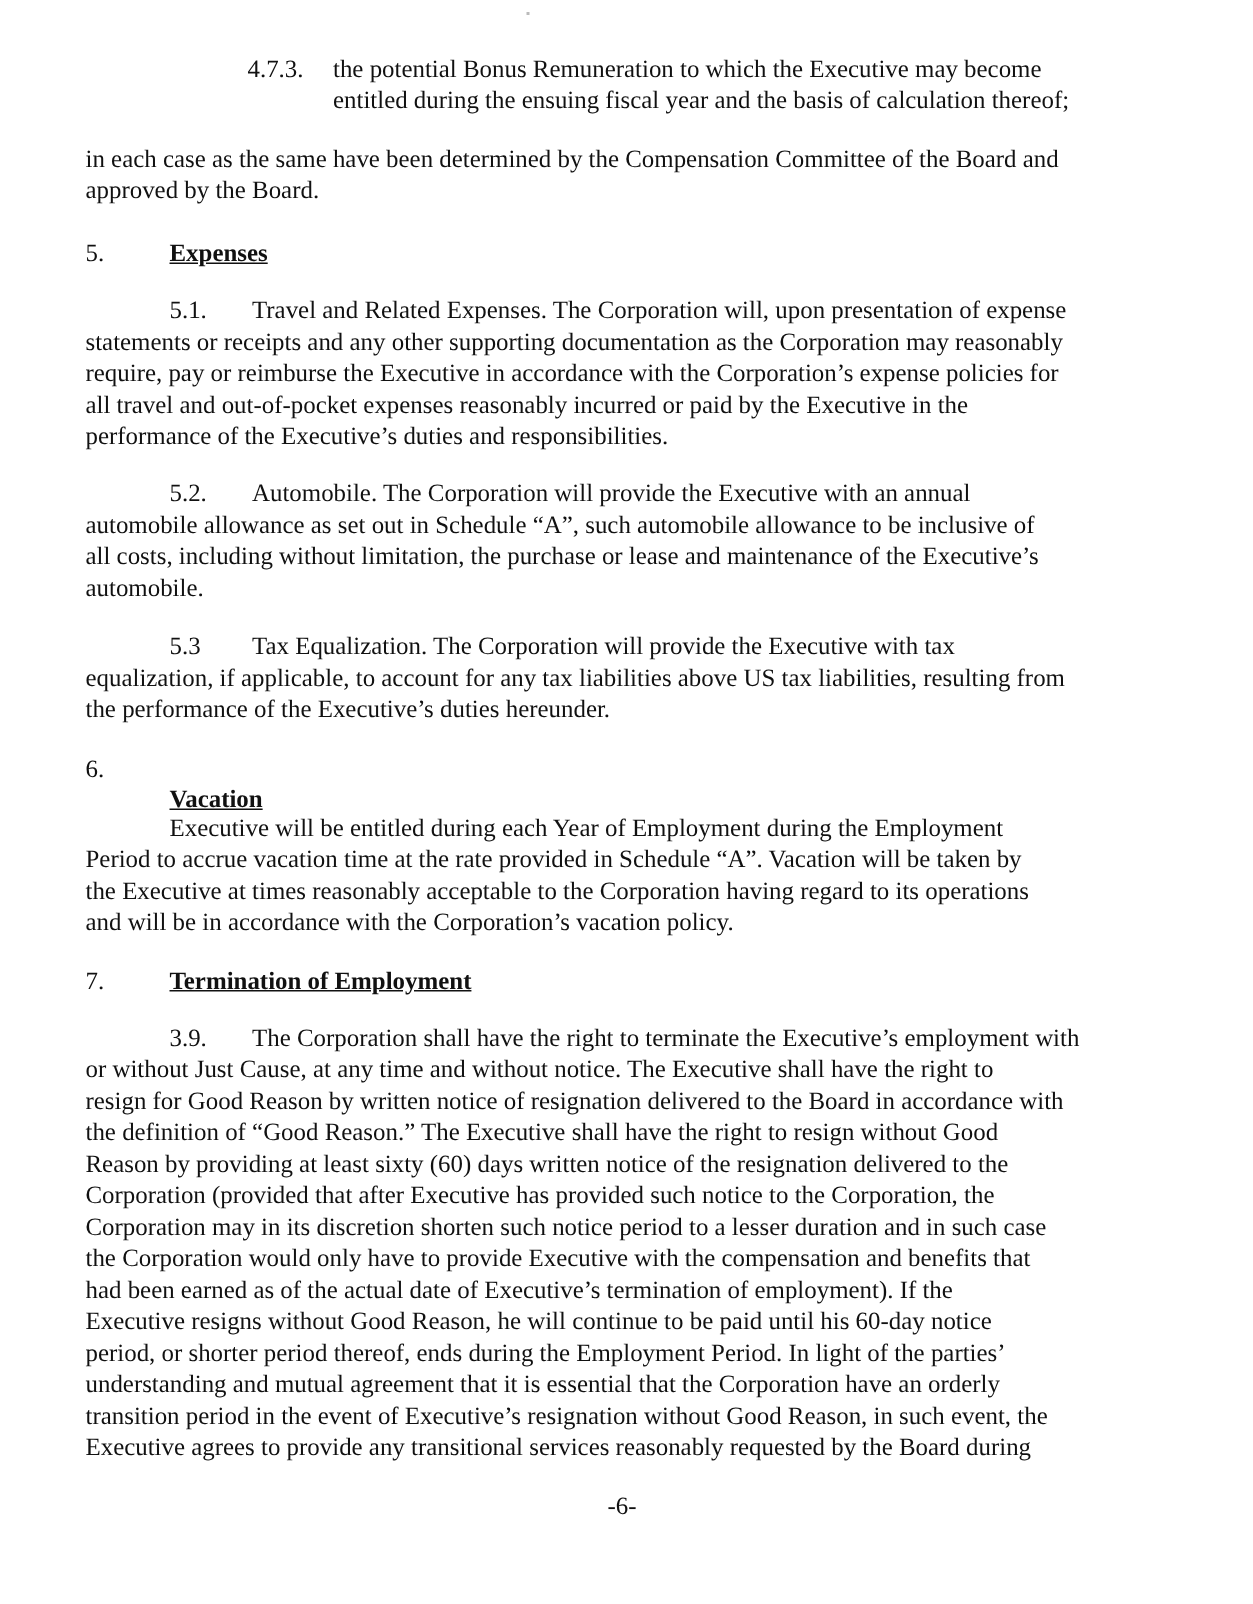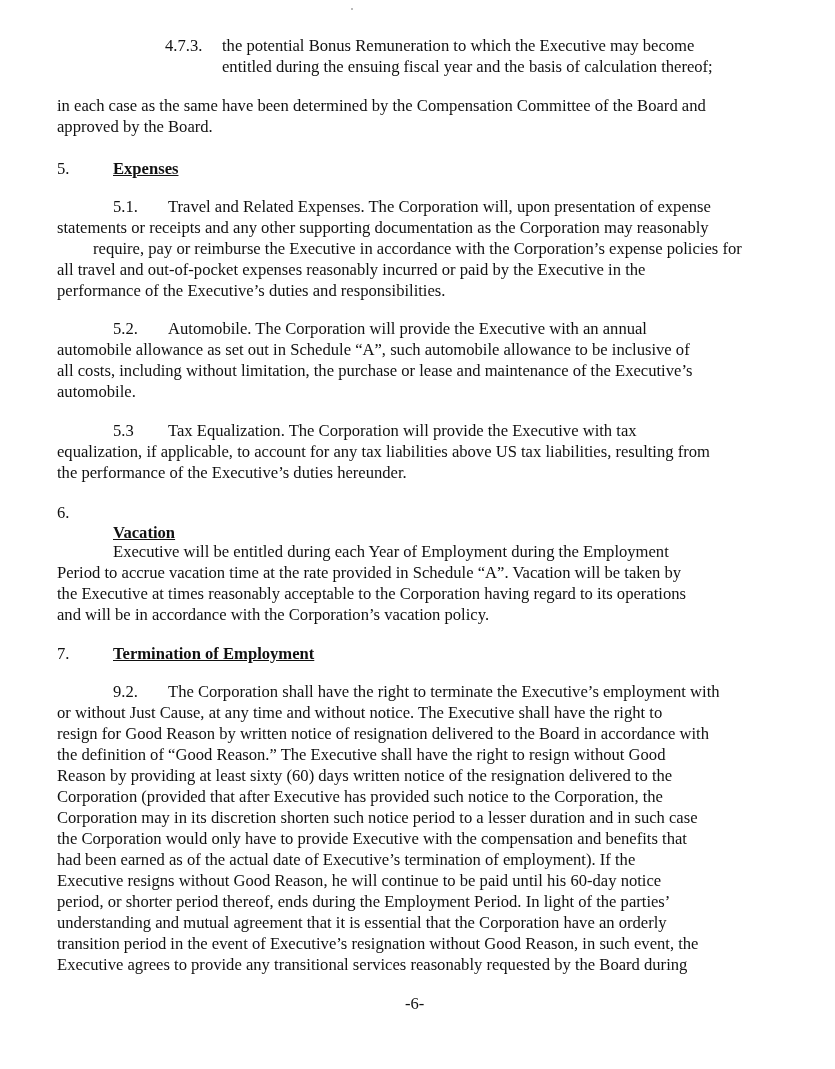--- a/index.html
+++ b/index.html
@@ -24,21 +24,21 @@
   <div class="ln" style="left:57px;top:116px;">approved by the Board.</div>
 
   <div class="ln" style="left:57px;top:158px;">5.</div>
   <div class="ln b" style="left:113px;top:158px;">Expenses</div>
 
   <div class="ln" style="left:57px;top:196px;">
     <span style="position:absolute;left:56px;text-align:center;">5.1.</span>
     <span style="position:absolute;left:111px;"><span class="u">Travel and Related Expenses</span><span>.  The Corporation will, upon presentation of expense</span></span>
   </div>
   <div class="ln" style="left:57px;top:217px;">statements or receipts and any other supporting documentation as the Corporation may reasonably</div>
-  <div class="ln" style="left:57px;top:238px;margin-left:36px;">require, pay or reimburse the Executive in accordance with the Corporation’s expense policies for</div>
+  <div class="ln" style="left:57px;top:238px;">require, pay or reimburse the Executive in accordance with the Corporation’s expense policies for</div>
   <div class="ln" style="left:57px;top:259px;">all travel and out-of-pocket expenses reasonably incurred or paid by the Executive in the</div>
   <div class="ln" style="left:57px;top:280px;">performance of the Executive’s duties and responsibilities.</div>
 
   <div class="ln" style="left:57px;top:318px;">
     <span style="position:absolute;left:56px;">5.2.</span>
     <span style="position:absolute;left:111px;"><span class="u">Automobile</span><span>.  The Corporation will provide the Executive with an annual</span></span>
   </div>
   <div class="ln" style="left:57px;top:339px;">automobile allowance as set out in Schedule “A”, such automobile allowance to be inclusive of</div>
   <div class="ln" style="left:57px;top:360px;">all costs, including without limitation, the purchase or lease and maintenance of the Executive’s</div>
   <div class="ln" style="left:57px;top:381px;">automobile.</div>
@@ -55,21 +55,21 @@
 
   <div class="ln" style="left:113px;top:541px;">Executive will be entitled during each Year of Employment during the Employment</div>
   <div class="ln" style="left:57px;top:562px;">Period to accrue vacation time at the rate provided in Schedule “A”.  Vacation will be taken by</div>
   <div class="ln" style="left:57px;top:583px;">the Executive at times reasonably acceptable to the Corporation having regard to its operations</div>
   <div class="ln" style="left:57px;top:604px;">and will be in accordance with the Corporation’s vacation policy.</div>
 
   <div class="ln" style="left:57px;top:643px;">7.</div>
   <div class="ln b" style="left:113px;top:643px;text-align:center;">Termination of Employment</div>
 
   <div class="ln" style="left:57px;top:681px;">
-    <span style="position:absolute;left:56px;">9.2.</span>
+    <span style="position:absolute;left:56px;">3.9.</span>
     <span style="position:absolute;left:111px;">The Corporation shall have the right to terminate the Executive’s employment with</span>
   </div>
   <div class="ln" style="left:57px;top:702px;">or without Just Cause, at any time and without notice.  The Executive shall have the right to</div>
   <div class="ln" style="left:57px;top:723px;">resign for Good Reason by written notice of resignation delivered to the Board in accordance with</div>
   <div class="ln" style="left:57px;top:744px;">the definition of “Good Reason.”  The Executive shall have the right to resign without Good</div>
   <div class="ln" style="left:57px;top:765px;">Reason by providing at least sixty (60) days written notice of the resignation delivered to the</div>
   <div class="ln" style="left:57px;top:786px;">Corporation (provided that after Executive has provided such notice to the Corporation, the</div>
   <div class="ln" style="left:57px;top:807px;">Corporation may in its discretion shorten such notice period to a lesser duration and in such case</div>
   <div class="ln" style="left:57px;top:828px;">the Corporation would only have to provide Executive with the compensation and benefits that</div>
   <div class="ln" style="left:57px;top:849px;">had been earned as of the actual date of Executive’s termination of employment).  If the</div>

